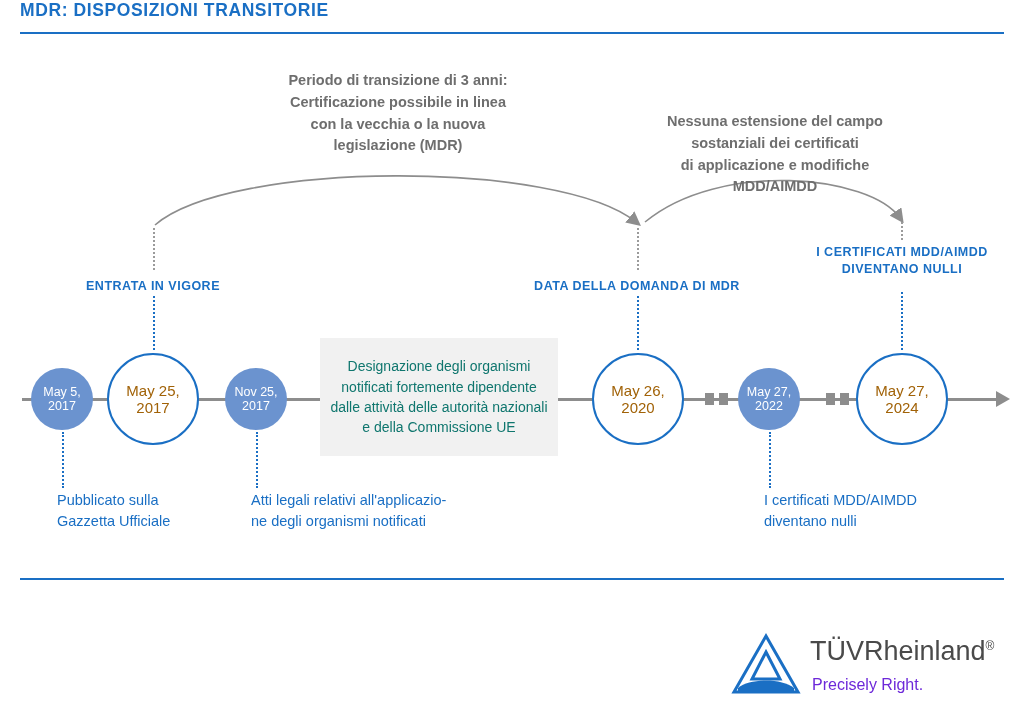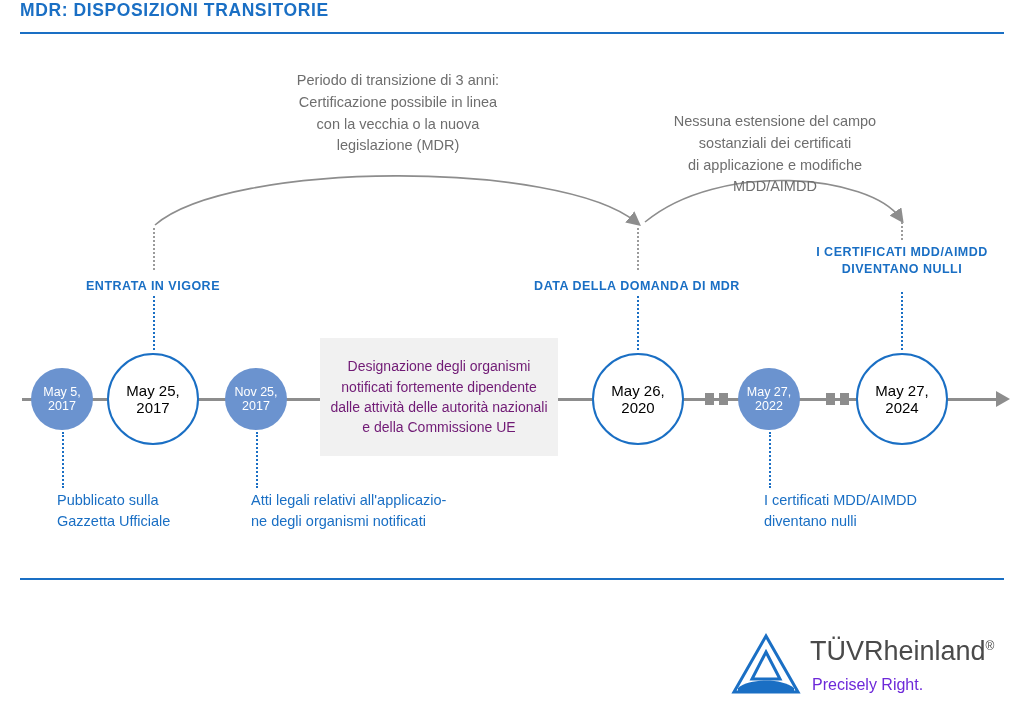--- a/index.html
+++ b/index.html
@@ -90,21 +90,21 @@
     height: 62px;
     background: #6b93cf;
     color: #ffffff;
     font-size: 12.5px;
   }
   .node.large {
     width: 92px;
     height: 92px;
     background: #ffffff;
     border: 2px solid #1a6fc4;
-    color: #000000;
+    color: #a16207;
     font-size: 15px;
     justify-content: center;
   }
   .node span { display: block; }
 
   
   .dotted-v {
     position: absolute;
     width: 0;
     border-left: 2px dotted #1a6fc4;
@@ -132,31 +132,32 @@
     line-height: 1.45;
   }
 
   
   .grey-note {
     position: absolute;
     color: #6e6e6e;
     font-size: 14.5px;
     line-height: 1.5;
     text-align: center;
+    font-weight: bold;
   }
 
   
   .callout {
     position: absolute;
     left: 320px;
     top: 338px;
     width: 238px;
     height: 118px;
     background: #f1f1f1;
-    color: #701a75;
+    color: #0f766e;
     font-size: 14px;
     line-height: 1.45;
     text-align: center;
     display: flex;
     align-items: center;
     justify-content: center;
     padding: 20px 8px;
     box-sizing: border-box;
   }
 

